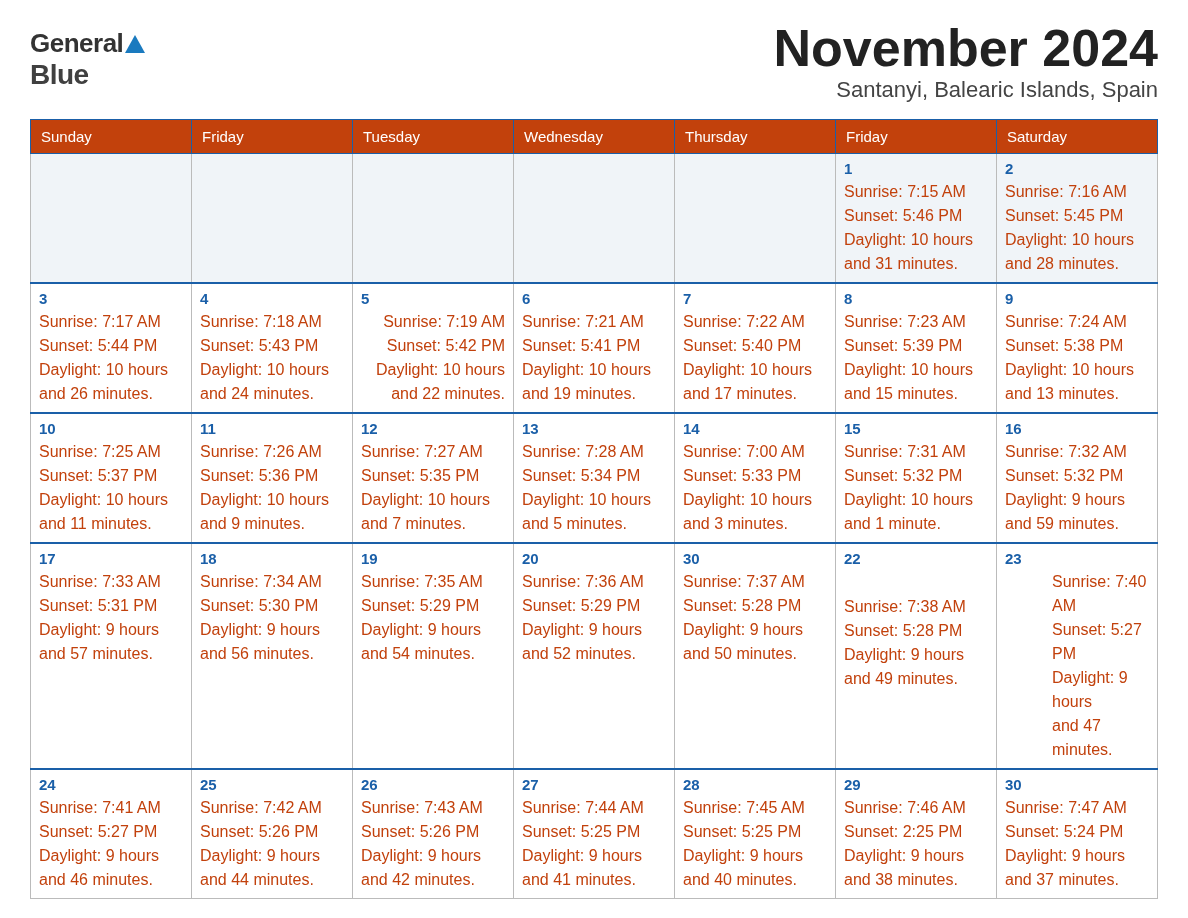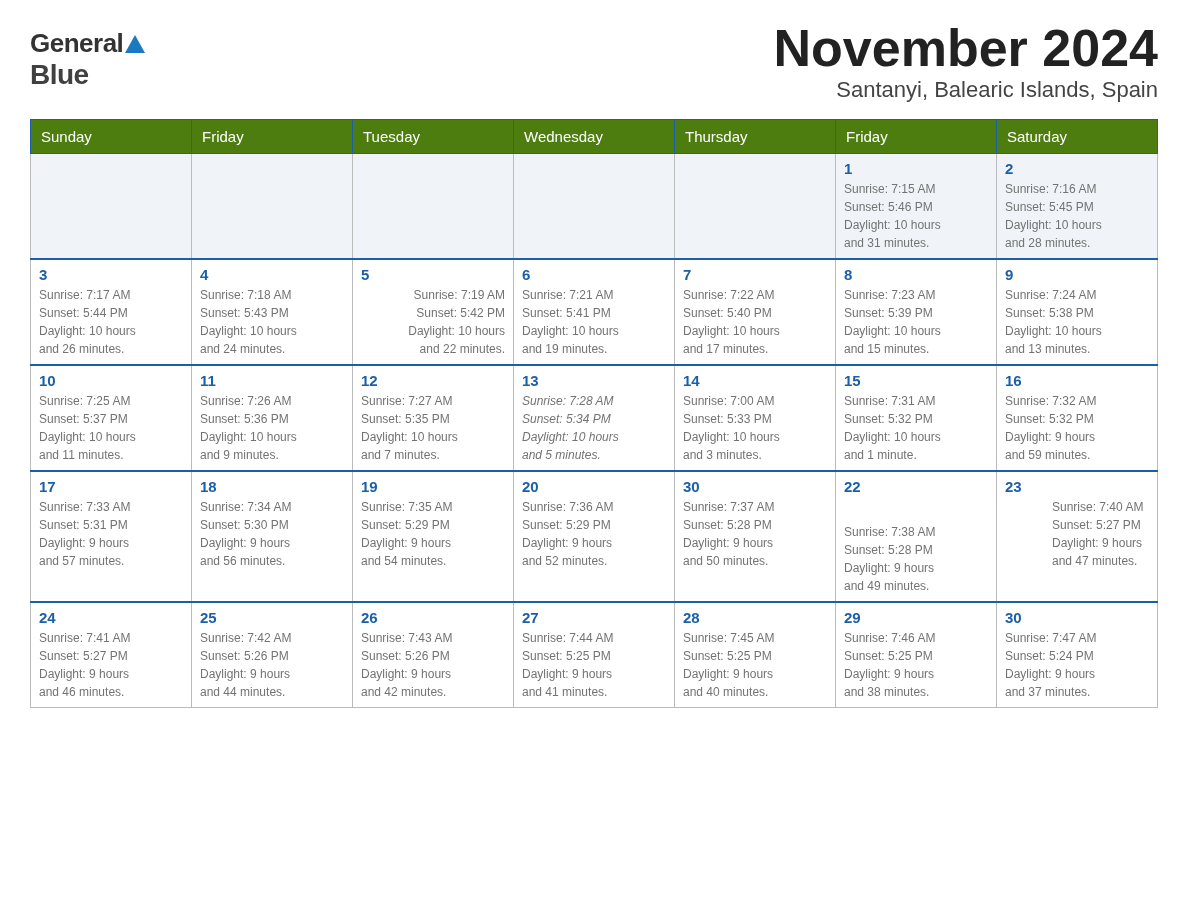--- a/index.html
+++ b/index.html
@@ -60,21 +60,21 @@
     .location-title {
       font-size: 22px;
       color: #444;
     }
     .calendar {
       width: 100%;
       border-collapse: collapse;
       border: 1px solid #1a5fa8;
     }
     .calendar th {
-      background-color: #4d7c0f;
+      background-color: #c2410c;
       color: #fff;
       font-size: 15px;
       font-weight: normal;
       padding: 8px 10px;
       text-align: left;
       border: 1px solid #1a5fa8;
     }
     .calendar td {
       vertical-align: top;
       padding: 6px 8px;
@@ -87,22 +87,22 @@
       background-color: #f0f4f8;
     }
     .day-number {
       font-size: 15px;
       font-weight: bold;
       color: #1a5fa8;
       display: block;
       margin-bottom: 3px;
     }
     .day-info {
-      font-size: 12px;
-      color: #737373;
+      font-size: 16px;
+      color: #c2410c;
       line-height: 1.5;
     }
     .empty-cell {
       background: #f9f9f9;
     }
     .row-separator td {
       border-top: 2px solid #1a5fa8;
     }
   </style>
 </head>
@@ -223,21 +223,21 @@
         </td>
         <td>
           <span class="day-number">12</span>
           <div class="day-info" style="white-space: pre-line;">Sunrise: 7:27 AM
 Sunset: 5:35 PM
 Daylight: 10 hours
 and 7 minutes.</div>
         </td>
         <td>
           <span class="day-number">13</span>
-          <div class="day-info" style="white-space: pre-line; font-style: italic;">Sunrise: 7:28 AM
+          <div class="day-info" style="white-space: pre-line;">Sunrise: 7:28 AM
 Sunset: 5:34 PM
 Daylight: 10 hours
 and 5 minutes.</div>
         </td>
         <td>
           <span class="day-number">14</span>
           <div class="day-info" style="white-space: pre-line;">Sunrise: 7:00 AM
 Sunset: 5:33 PM
 Daylight: 10 hours
 and 3 minutes.</div>
@@ -340,21 +340,21 @@
         <td>
           <span class="day-number">28</span>
           <div class="day-info" style="white-space: pre-line;">Sunrise: 7:45 AM
 Sunset: 5:25 PM
 Daylight: 9 hours
 and 40 minutes.</div>
         </td>
         <td>
           <span class="day-number">29</span>
           <div class="day-info" style="white-space: pre-line;">Sunrise: 7:46 AM
-Sunset: 5:25 PM
+Sunset: 2:25 PM
 Daylight: 9 hours
 and 38 minutes.</div>
         </td>
         <td>
           <span class="day-number">30</span>
           <div class="day-info" style="white-space: pre-line;">Sunrise: 7:47 AM
 Sunset: 5:24 PM
 Daylight: 9 hours
 and 37 minutes.</div>
         </td>

